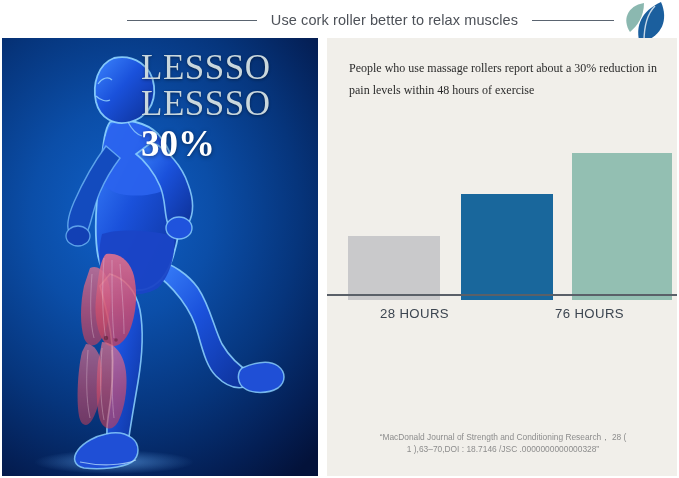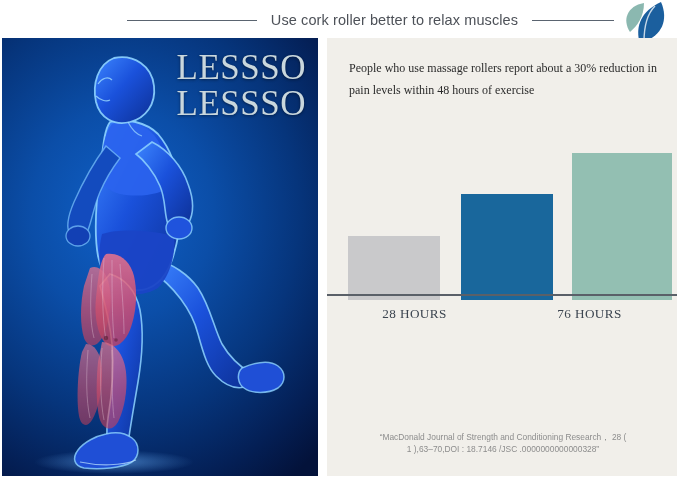--- a/index.html
+++ b/index.html
@@ -57,21 +57,21 @@
   }
   .left-panel .runner-wrap {
     position: absolute;
     inset: 0;
   }
   .overlay-text {
     position: absolute;
     right: 12px;
     top: 12px;
     width: 165px;
-    text-align: right;
+    text-align: left;
     pointer-events: none;
   }
   .overlay-text .line {
     font-family: "Liberation Serif", serif;
     font-size: 35px;
     line-height: 36px;
     color: #c9d7dd;
     letter-spacing: .5px;
     text-shadow: 0 1px 3px rgba(0,0,0,.45);
   }
@@ -124,21 +124,21 @@
     background: #5a6068;
   }
   .tick-labels {
     position: absolute;
     left: 0; top: 268px;
     width: 350px;
     height: 26px;
     display: flex;
   }
   .tick-label {
-    font-family: Liberation Serif, serif;
+    font-family: Liberation Sans, sans-serif;
     font-size: 13.2px;
     color: #3c4550;
     letter-spacing: .4px;
     text-align: center;
     flex: 1 1 0;
   }
 
   
   .headline {
     position: absolute;
@@ -272,20 +272,21 @@
 
     <path d="M104 396 C94 398, 82 404, 76 412 C70 420, 72 428, 82 430
              C98 432, 120 430, 130 424 C138 418, 138 406, 130 400
              C122 394, 112 394, 104 396 Z" fill="#1f4fd6" stroke="#8ed4ff" stroke-width="1.5" stroke-opacity="0.8"></path>
     <path d="M78 424 C96 428, 120 428, 134 422" stroke="#bfe6ff" stroke-width="1.2" fill="none" opacity="0.7"></path>
   </svg>
 
   <div class="overlay-text">
     <div class="line">LESSSO</div>
     <div class="line">LESSSO</div>
+    <div class="pct">30%</div>
   </div>
 </div>
 
 <div class="right-panel">
 
   <div class="intro">People who use massage rollers report about a 30% reduction in pain levels within 48 hours of exercise</div>
 
   <div class="chart">
     <div class="bars">
       <div class="bar" style="left:21px; width:92px; height:64px; background:#c9c9cb;"></div>

